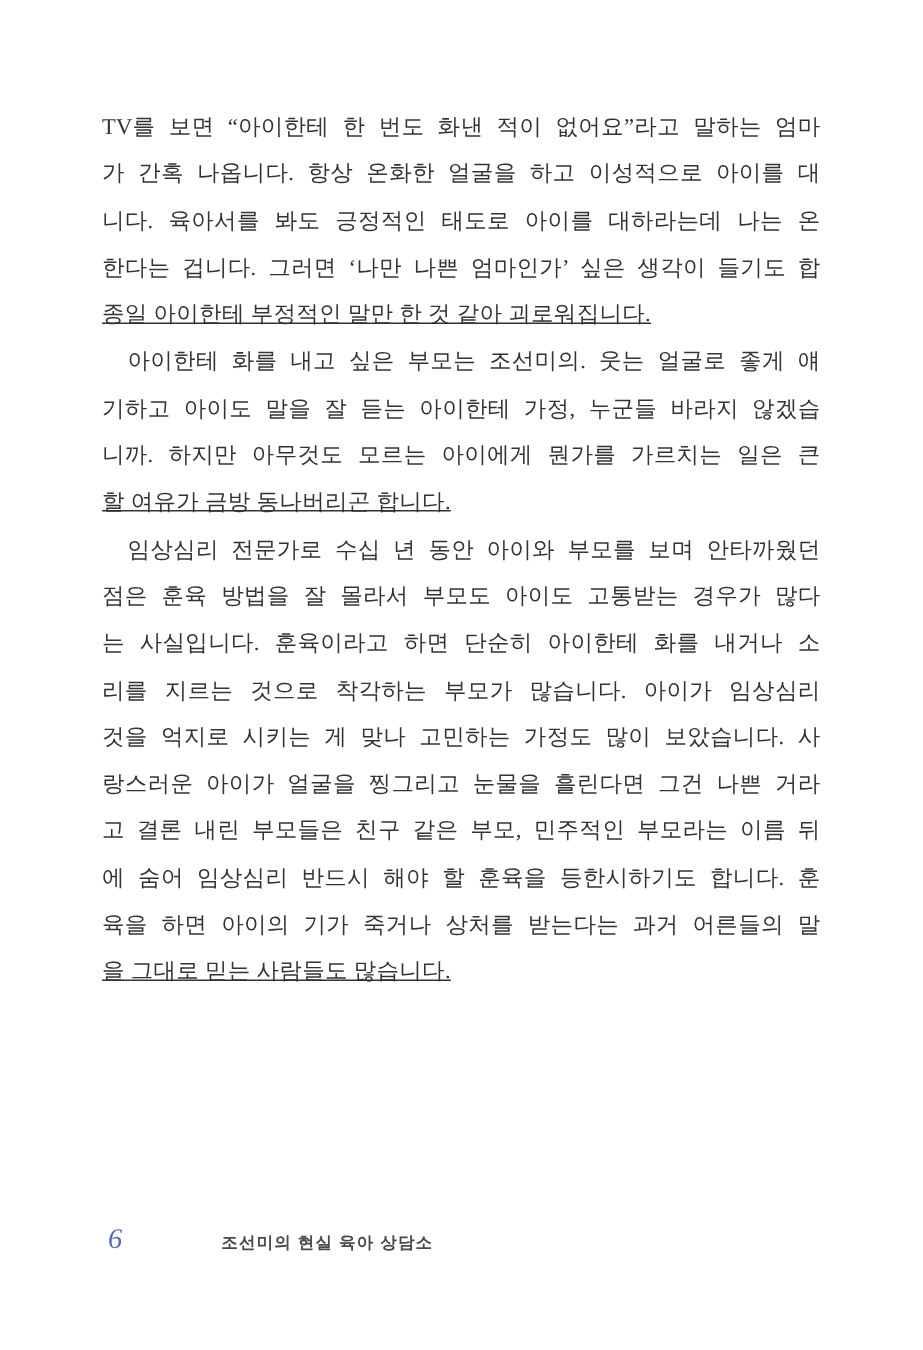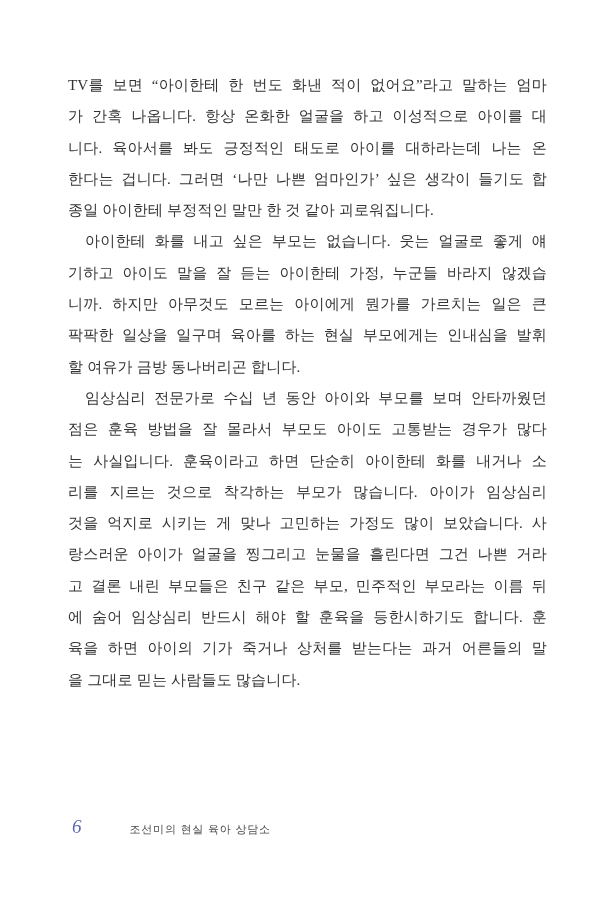--- a/index.html
+++ b/index.html
@@ -40,20 +40,21 @@
     text-align: justify;
     text-align-last: justify;
     white-space: normal;
     word-break: keep-all;
   }
 
   
   .line.end {
     text-align: left;
     text-align-last: left;
+    text-decoration: underline;
   }
 
   
   .line.ind {
     text-indent: 17px;
   }
 
   
   .page-footer {
     position: absolute;
@@ -68,46 +69,45 @@
     font-family: "Liberation Serif", "DejaVu Serif", serif;
     font-size: 19px;
     font-style: italic;
     color: #5b69b4;
     padding-left: 4px;
   }
 
   .book-title {
     font-family: "Liberation Sans", "DejaVu Sans", sans-serif;
     font-size: 11px;
-    font-weight: normal;
+    font-weight: bold;
     color: #4a4a4a;
     letter-spacing: 0.8px;
-    margin-left: 48px;
+    margin-left: 66px;
   }
 </style>
 </head>
 <body>
 
 <div class="page">
 
   <main class="body-text">
 
     <p class="para">
       <span class="line">TV를 보면 “아이한테 한 번도 화낸 적이 없어요”라고 말하는 엄마</span>
       <span class="line">가 간혹 나옵니다. 항상 온화한 얼굴을 하고 이성적으로 아이를 대</span>
       <span class="line">니다. 육아서를 봐도 긍정적인 태도로 아이를 대하라는데 나는 온</span>
       <span class="line">한다는 겁니다. 그러면 ‘나만 나쁜 엄마인가’ 싶은 생각이 들기도 합</span>
       <span class="line end">종일 아이한테 부정적인 말만 한 것 같아 괴로워집니다.</span>
     </p>
 
     <p class="para">
-      <span class="line ind">아이한테 화를 내고 싶은 부모는 없습니다. 웃는 얼굴로 좋게 얘</span>
+      <span class="line ind">아이한테 화를 내고 싶은 부모는 조선미의. 웃는 얼굴로 좋게 얘</span>
       <span class="line">기하고 아이도 말을 잘 듣는 아이한테 가정, 누군들 바라지 않겠습</span>
       <span class="line">니까. 하지만 아무것도 모르는 아이에게 뭔가를 가르치는 일은 큰</span>
-      <span class="line">팍팍한 일상을 일구며 육아를 하는 현실 부모에게는 인내심을 발휘</span>
       <span class="line end">할 여유가 금방 동나버리곤 합니다.</span>
     </p>
 
     <p class="para">
       <span class="line ind">임상심리 전문가로 수십 년 동안 아이와 부모를 보며 안타까웠던</span>
       <span class="line">점은 훈육 방법을 잘 몰라서 부모도 아이도 고통받는 경우가 많다</span>
       <span class="line">는 사실입니다. 훈육이라고 하면 단순히 아이한테 화를 내거나 소</span>
       <span class="line">리를 지르는 것으로 착각하는 부모가 많습니다. 아이가 임상심리</span>
       <span class="line">것을 억지로 시키는 게 맞나 고민하는 가정도 많이 보았습니다. 사</span>
       <span class="line">랑스러운 아이가 얼굴을 찡그리고 눈물을 흘린다면 그건 나쁜 거라</span>

